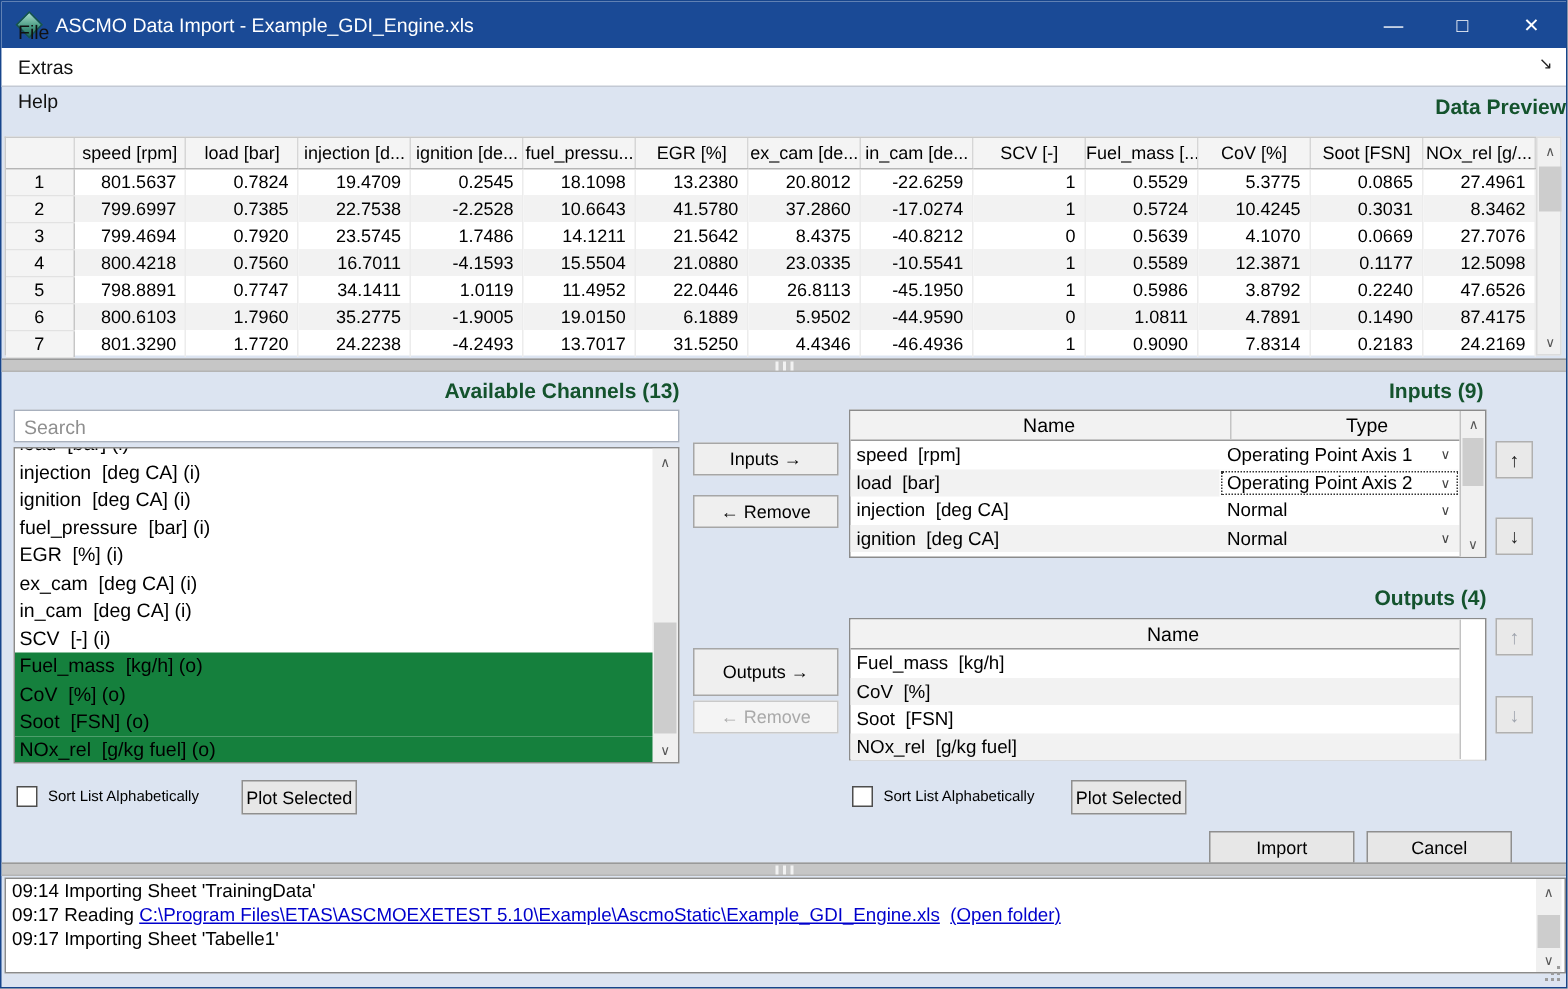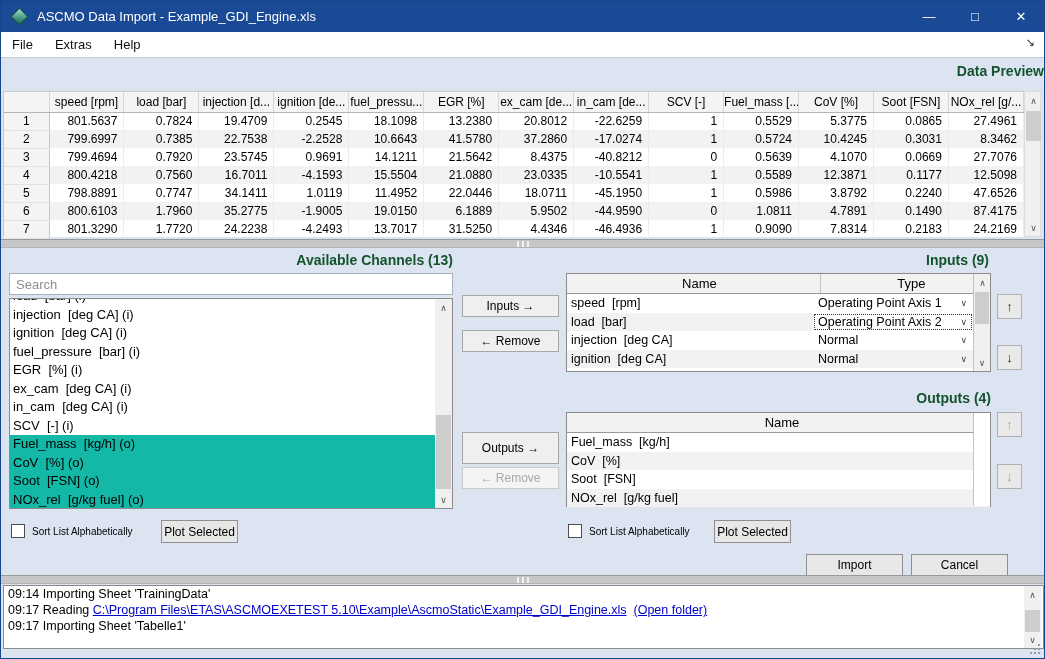--- a/index.html
+++ b/index.html
@@ -63,21 +63,21 @@
   #channels-title { top:251px; left:8px; width:444px; }
   .search-box { position:absolute; top:272px; left:8px; width:444px; height:22px;
                 border:1px solid #a8b0bd; background:#fff; font-size:13px; padding:2px 6px;
                 font-family:"Liberation Sans",sans-serif; color:#000; }
   .search-box::placeholder { color:#8f8f8f; }
   .listbox { position:absolute; top:297px; left:8px; width:444px; height:211px; background:#fff;
              border:1px solid #8b8b8b; overflow:hidden; }
   .channel-item { height:18.5px; line-height:18.5px; padding-left:3px; font-size:13px;
                   white-space:pre; width:426px; }
   .channel-item.clipped { margin-top:-12px; }
-  .channel-item.selected { background:#14b8a6; }
+  .channel-item.selected { background:#15803d; }
   #channels-scroll { top:0; right:0; height:209px; }
   #channels-scroll .sb-thumb { top:116px; height:74px; }
 
   .check-row { position:absolute; display:flex; align-items:center; font-size:10px; color:#000; }
   #left-check-row { top:523px; left:10px; } #right-check-row { top:523px; left:567px; }
   .checkbox { width:14px; height:14px; background:#fff; border:1px solid #4d4d4d; margin-right:7px; }
 
   .btn { position:absolute; background:#efefef; border:1px solid #a6a6a6; font-size:12px;
          display:flex; align-items:center; justify-content:center; color:#000; }
   .btn.disabled { color:#a9a9a9; border-color:#c9c9c9; background:#f4f4f4; }
@@ -143,21 +143,21 @@
     <div class="app-icon"></div>
     <span class="title">ASCMO Data Import - Example_GDI_Engine.xls</span>
     <div class="win-controls">
       <div class="win-btn">—</div>
       <div class="win-btn">□</div>
       <div class="win-btn">✕</div>
     </div>
   </div>
 
   <div class="menubar">
-    <span style="display:flex;">
+    <span style="display:flex;flex-direction:column;">
         <span class="menu-item">File</span>
         <span class="menu-item">Extras</span>
         <span class="menu-item">Help</span>
       </span>
     <span class="dock-arrow">↘</span>
   </div>
 
   <div class="section-title" id="preview-title">Data Preview</div>
   <div class="preview-table-wrap">
     <table class="preview">
@@ -226,21 +226,21 @@
             <td class="val">0.5724</td>
             <td class="val">10.4245</td>
             <td class="val">0.3031</td>
             <td class="val">8.3462</td>
           </tr>
           <tr>
             <td class="rownum">3</td>
             <td class="val">799.4694</td>
             <td class="val">0.7920</td>
             <td class="val">23.5745</td>
-            <td class="val">0.9691</td>
+            <td class="val">1.7486</td>
             <td class="val">14.1211</td>
             <td class="val">21.5642</td>
             <td class="val">8.4375</td>
             <td class="val">-40.8212</td>
             <td class="val">0</td>
             <td class="val">0.5639</td>
             <td class="val">4.1070</td>
             <td class="val">0.0669</td>
             <td class="val">27.7076</td>
           </tr>
@@ -261,21 +261,21 @@
             <td class="val">12.5098</td>
           </tr>
           <tr>
             <td class="rownum">5</td>
             <td class="val">798.8891</td>
             <td class="val">0.7747</td>
             <td class="val">34.1411</td>
             <td class="val">1.0119</td>
             <td class="val">11.4952</td>
             <td class="val">22.0446</td>
-            <td class="val">18.0711</td>
+            <td class="val">26.8113</td>
             <td class="val">-45.1950</td>
             <td class="val">1</td>
             <td class="val">0.5986</td>
             <td class="val">3.8792</td>
             <td class="val">0.2240</td>
             <td class="val">47.6526</td>
           </tr>
           <tr class="stripe">
             <td class="rownum">6</td>
             <td class="val">800.6103</td>

